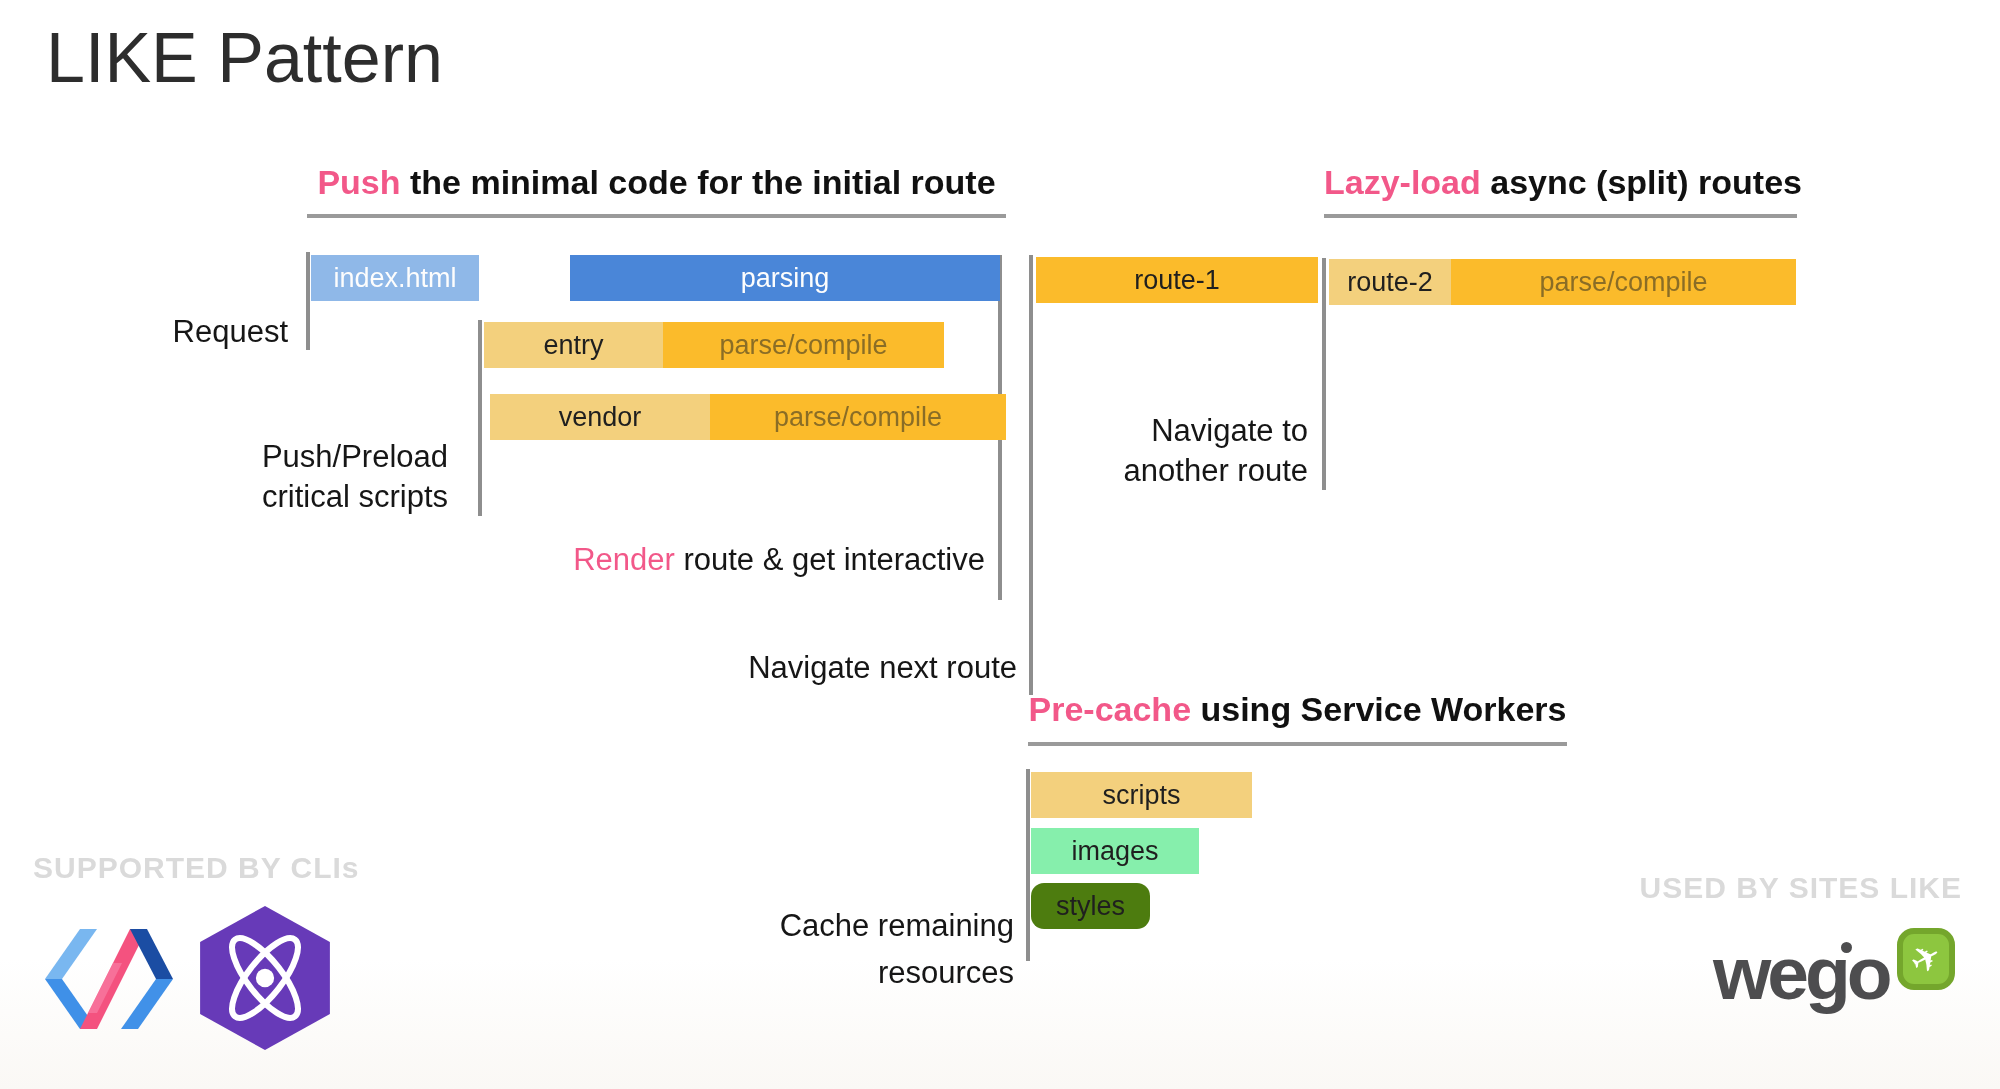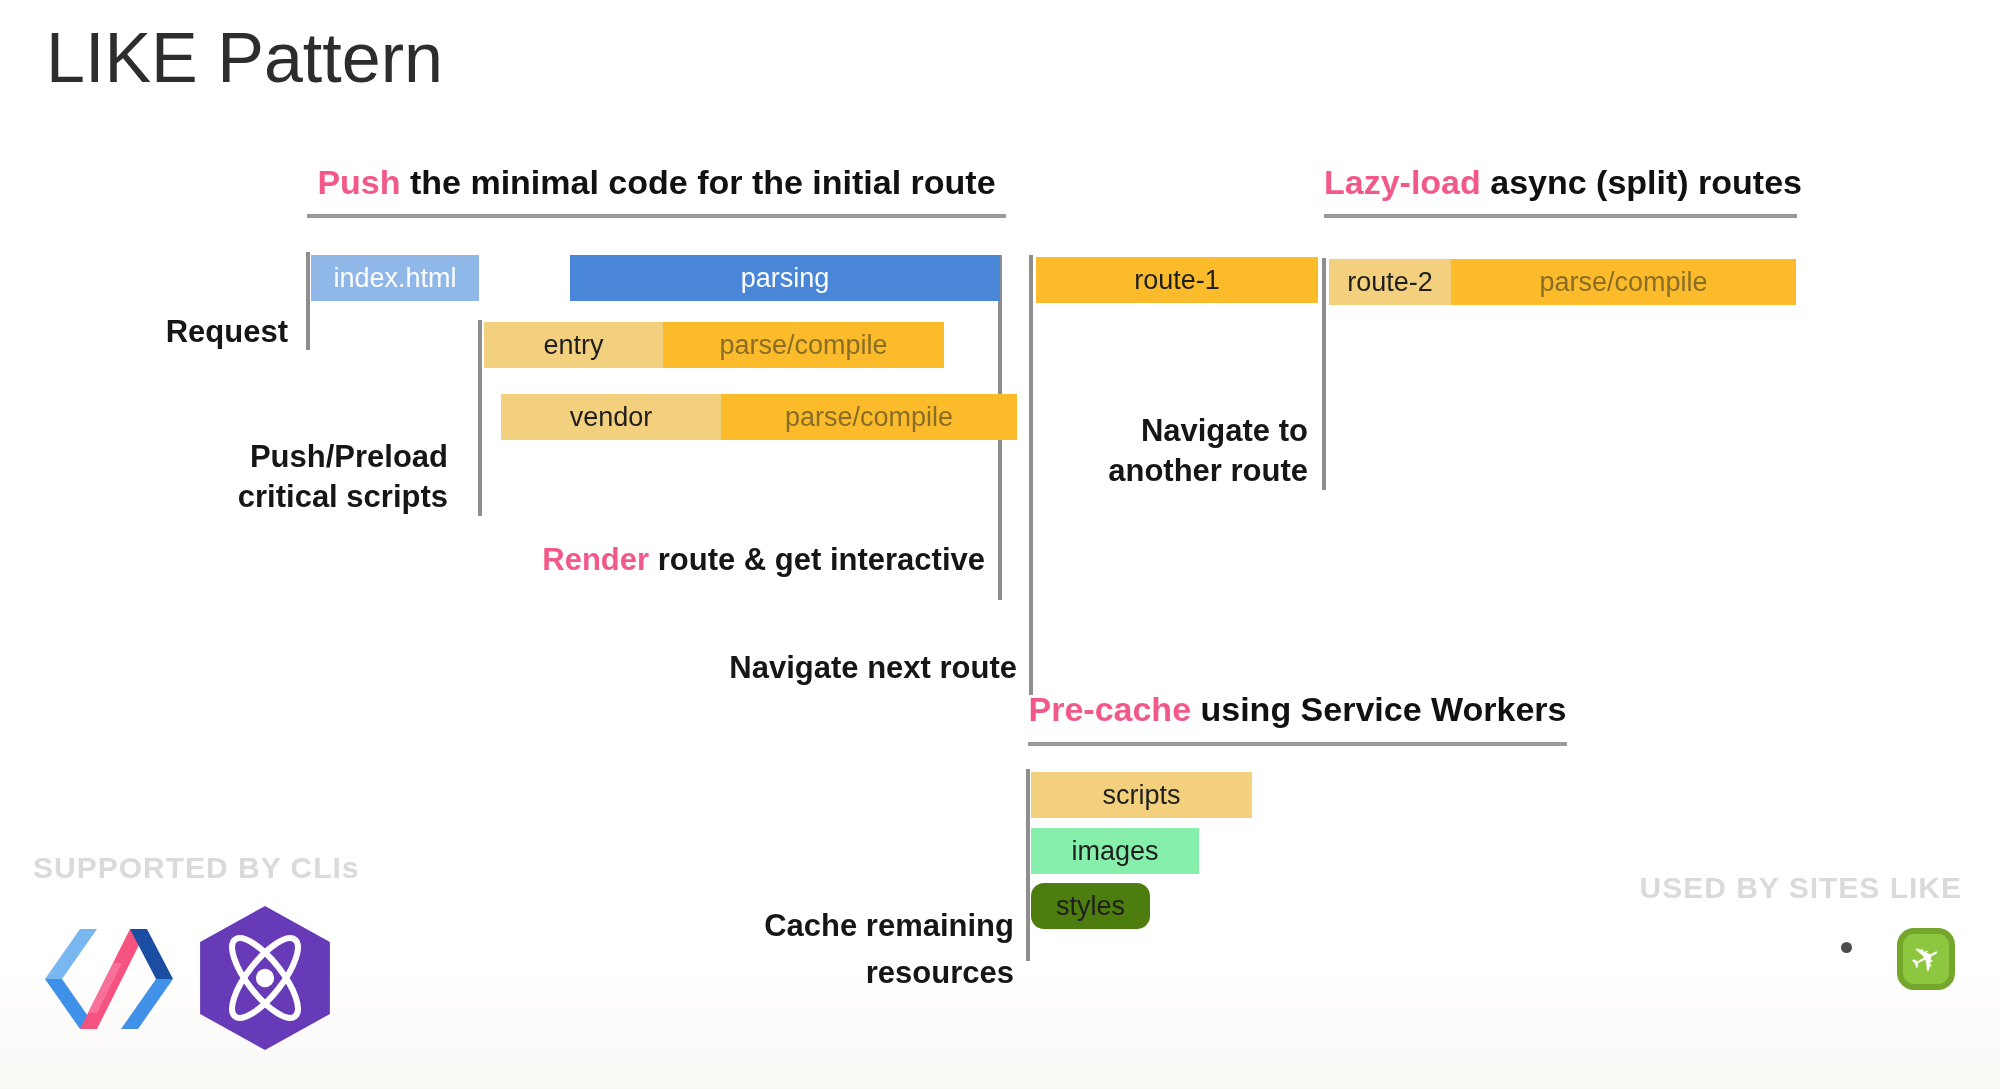--- a/index.html
+++ b/index.html
@@ -43,28 +43,28 @@
   .subtext{color:#8a6d26;}
   #bar-index{left:311px;top:255px;width:168px;}
   #bar-parsing{left:570px;top:255px;width:430px;}
   #bar-route1{left:1036px;top:257px;width:282px;}
   #bar-route2{left:1329px;top:259px;width:467px;display:flex;padding:0;}
   #bar-route2 .seg.tan{width:122px;}
   #bar-route2 .seg.gold{width:345px;}
   #bar-entry{left:484px;top:322px;width:460px;display:flex;padding:0;}
   #bar-entry .seg.tan{width:179px;}
   #bar-entry .seg.gold{width:281px;}
-  #bar-vendor{left:484px;top:378px;width:518px;display:flex;padding:16px;}
+  #bar-vendor{left:473px;top:378px;width:518px;display:flex;padding:16px;}
   #bar-vendor .seg.tan{width:220px;}
   #bar-vendor .seg.gold{width:296px;}
   #bar-scripts{left:1031px;top:772px;width:221px;}
   #bar-images{left:1031px;top:828px;width:168px;}
   #bar-styles{left:1031px;top:883px;width:119px;}
   
-  .lbl{font-size:31px;font-weight:700;color:#161616;text-align:right;line-height:1.3;white-space:nowrap;}
+  .lbl{font-size:31px;font-weight:400;color:#161616;text-align:right;line-height:1.3;white-space:nowrap;}
   #lbl-request{left:88px;top:312px;width:200px;}
   #lbl-pushpreload{left:148px;top:437px;width:300px;}
   #lbl-render{left:385px;top:540px;width:600px;}
   #lbl-render .accent{color:#f25889;}
   #lbl-navnext{left:617px;top:648px;width:400px;}
   #lbl-navanother{left:1008px;top:411px;width:300px;}
   #lbl-cache{left:714px;top:903px;width:300px;line-height:1.5;}
   
   .caption{font-size:30px;font-weight:700;color:#dadada;letter-spacing:1px;white-space:nowrap;}
   #cap-supported{left:33px;top:851px;}
@@ -163,17 +163,18 @@
     <polygon points="64,0 128,35.5 128,106.5 64,142 0,106.5 0,35.5" fill="#673ab8"></polygon>
     <g stroke="#ffffff" stroke-width="6" fill="none">
       <ellipse cx="64" cy="71" rx="48" ry="17" transform="rotate(-52 64 71)"></ellipse>
       <ellipse cx="64" cy="71" rx="48" ry="17" transform="rotate(52 64 71)"></ellipse>
     </g>
     <circle cx="64" cy="71" r="9" fill="#ffffff"></circle>
   </svg>
 </div>
 
 <div class="abs" id="wego">
+  <span id="wego-word">wego</span>
   <span id="wego-dot"></span>
   <span id="wego-icon">
       <span class="plane">✈</span>
     </span>
 </div>
 
 </body></html>

